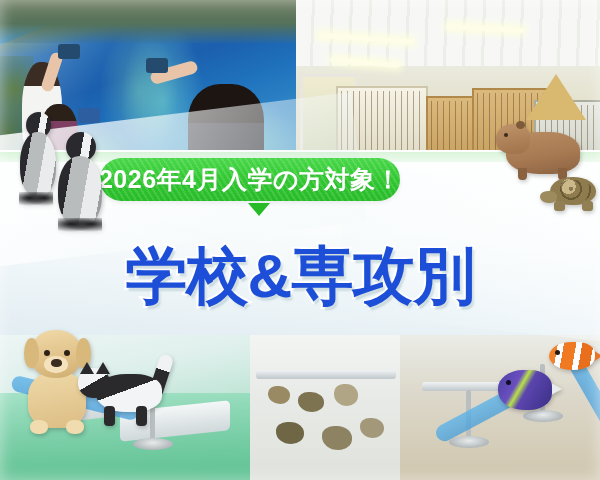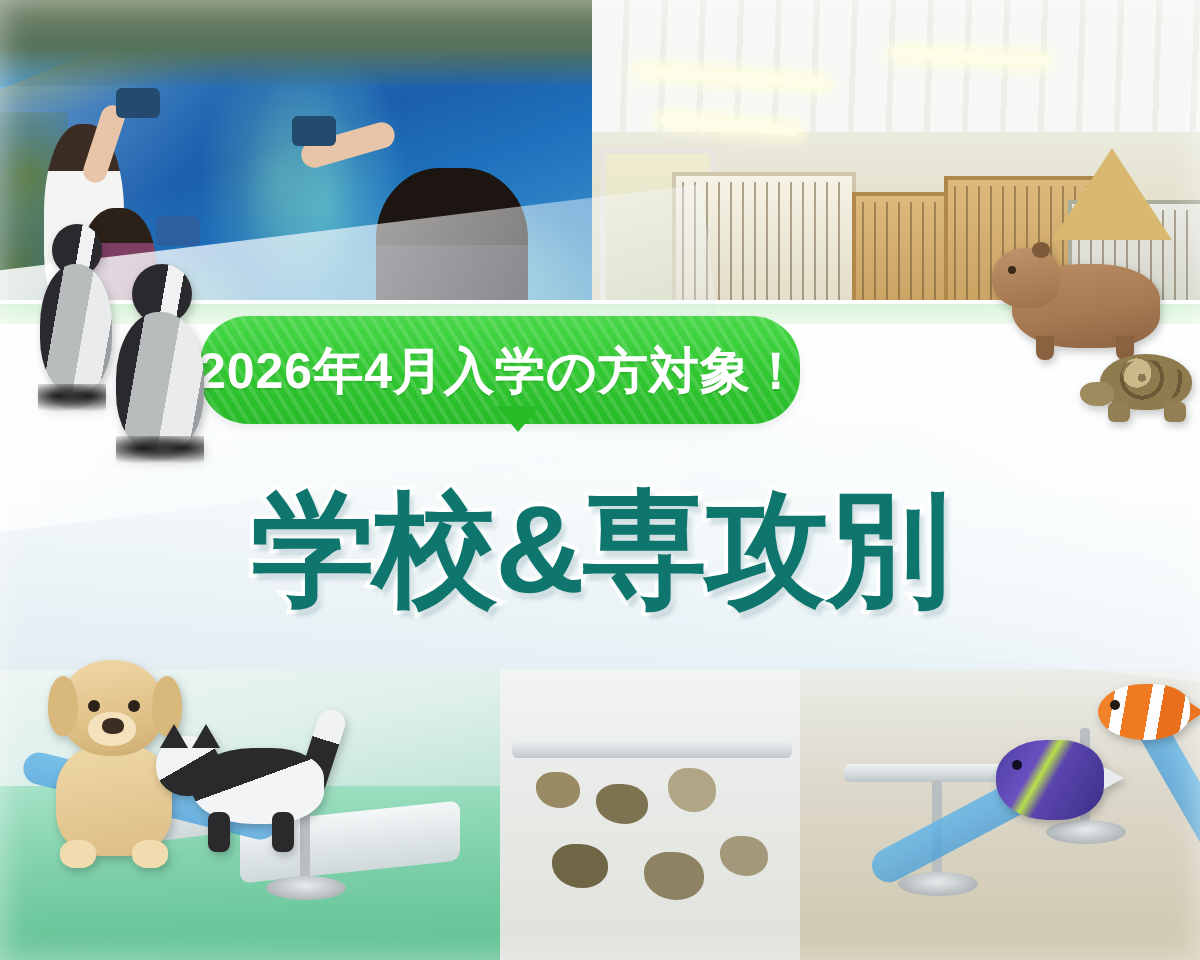--- a/index.html
+++ b/index.html
@@ -87,34 +87,34 @@
     background:linear-gradient(184deg,#ffffff 0%,#fbfdfd 42%,#eef5f8 72%,#e2edf2 100%);}
   .mid-plate:before{content:"";position:absolute;left:-40px;top:-34px;width:400px;height:130px;
     background:linear-gradient(120deg,rgba(255,255,255,.95),rgba(233,244,248,.25));transform:rotate(-7deg);}
   .mid-plate:after{content:"";position:absolute;right:-60px;top:30px;width:320px;height:150px;
     background:linear-gradient(200deg,rgba(255,255,255,.9),rgba(226,240,246,.2));transform:rotate(6deg);}
   .faint-band{position:absolute;left:0;top:152px;width:600px;height:10px;
     background:linear-gradient(180deg,rgba(150,225,150,.35),rgba(120,215,120,.12));}
 
   
   .bubble-wrap{position:absolute;left:100px;top:158px;z-index:6;}
-  .bubble{position:relative;width:300px;height:54px;border-radius:24px;
+  .bubble{position:relative;width:300px;height:43px;border-radius:24px;
     background:linear-gradient(180deg,#49d84a 0%,#32c832 48%,#26bb27 100%);
     box-shadow:0 2px 4px rgba(0,0,0,.07);display:flex;align-items:center;justify-content:center;}
   .bubble:before{content:"";position:absolute;inset:0;border-radius:24px;
     background:repeating-linear-gradient(58deg,rgba(255,255,255,.13) 0 2px,rgba(255,255,255,0) 2px 5px);}
   .bubble-tail{position:absolute;left:148px;top:45px;width:0;height:0;
     border-left:11px solid transparent;border-right:11px solid transparent;border-top:13px solid #26bb27;}
   .bubble-text{position:relative;color:#fff;font-weight:bold;font-size:25px;letter-spacing:.5px;
     white-space:nowrap;text-shadow:0 1px 0 rgba(0,0,0,.08);}
 
   
   .headline{position:absolute;left:0;top:216px;width:600px;height:84px;z-index:6;
     display:flex;align-items:center;justify-content:center;white-space:nowrap;}
-  .hl-solid{font-size:62px;font-weight:bold;color:#0f766e;letter-spacing:-1px;line-height:1;
+  .hl-solid{font-size:62px;font-weight:bold;color:#1d4ed8;letter-spacing:-1px;line-height:1;
     -webkit-text-stroke:4px #ffffff;paint-order:stroke fill;
     text-shadow:2px 3px 2px rgba(120,160,170,.35);margin-top:35px;}
   .hl-hollow{font-size:62px;font-weight:bold;color:#ffffff;letter-spacing:-1px;line-height:1;
     -webkit-text-stroke:3.5px #3fd13f;paint-order:stroke fill;
     text-shadow:2px 3px 2px rgba(120,160,170,.3);}
 
   
   .sub-band{position:absolute;left:0;top:304px;width:600px;height:34px;z-index:6;
     background:linear-gradient(180deg,#4ddc4d 0%,#35cb35 50%,#22bd22 100%);
     display:flex;align-items:center;justify-content:center;}

